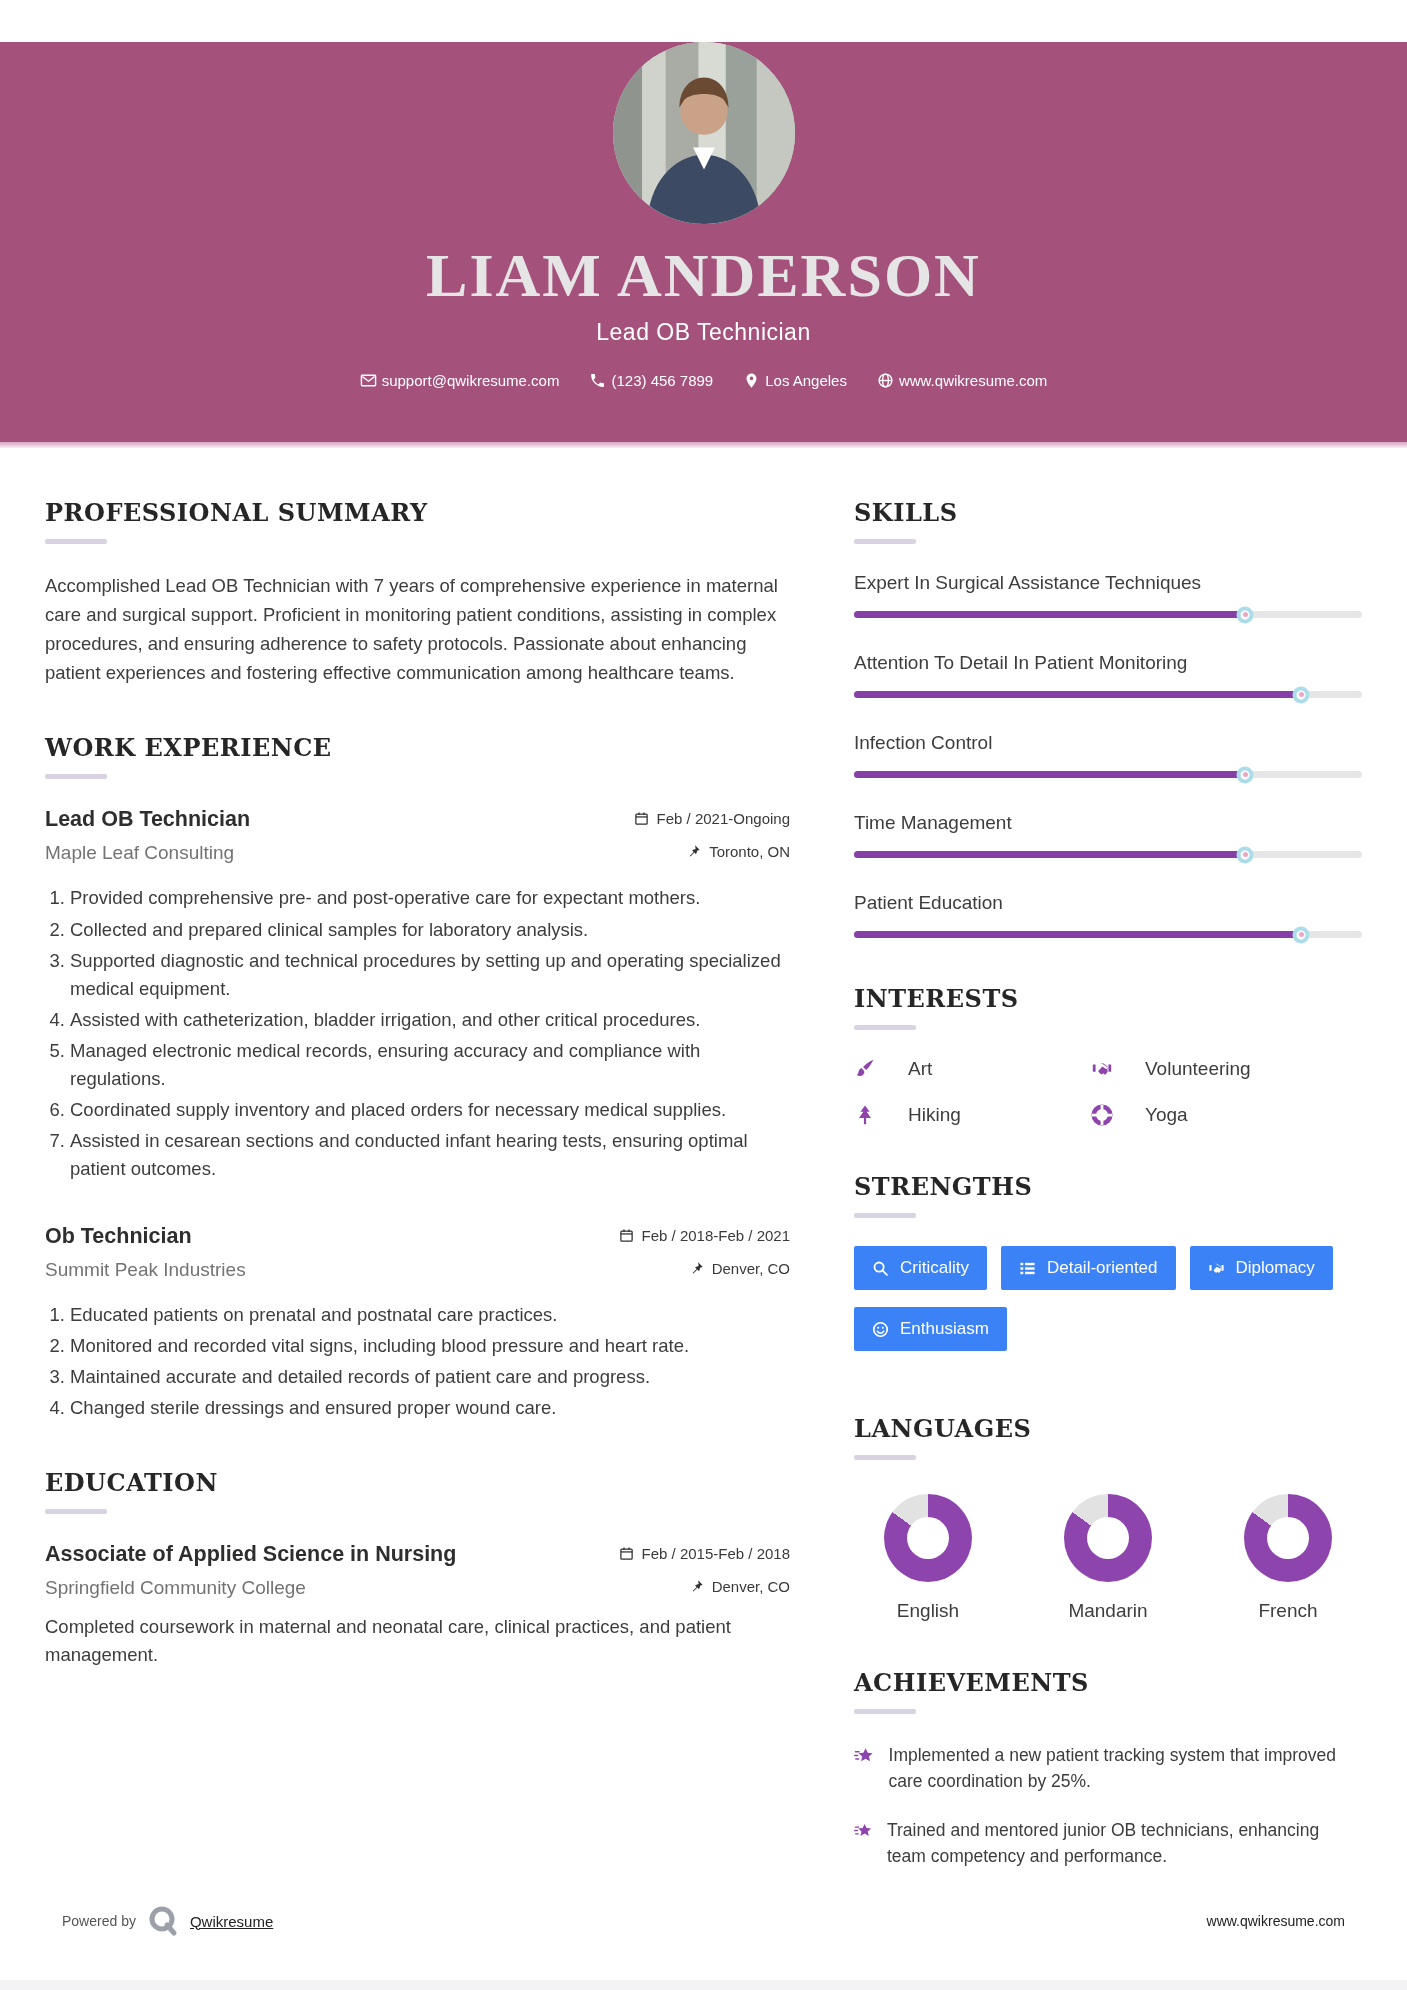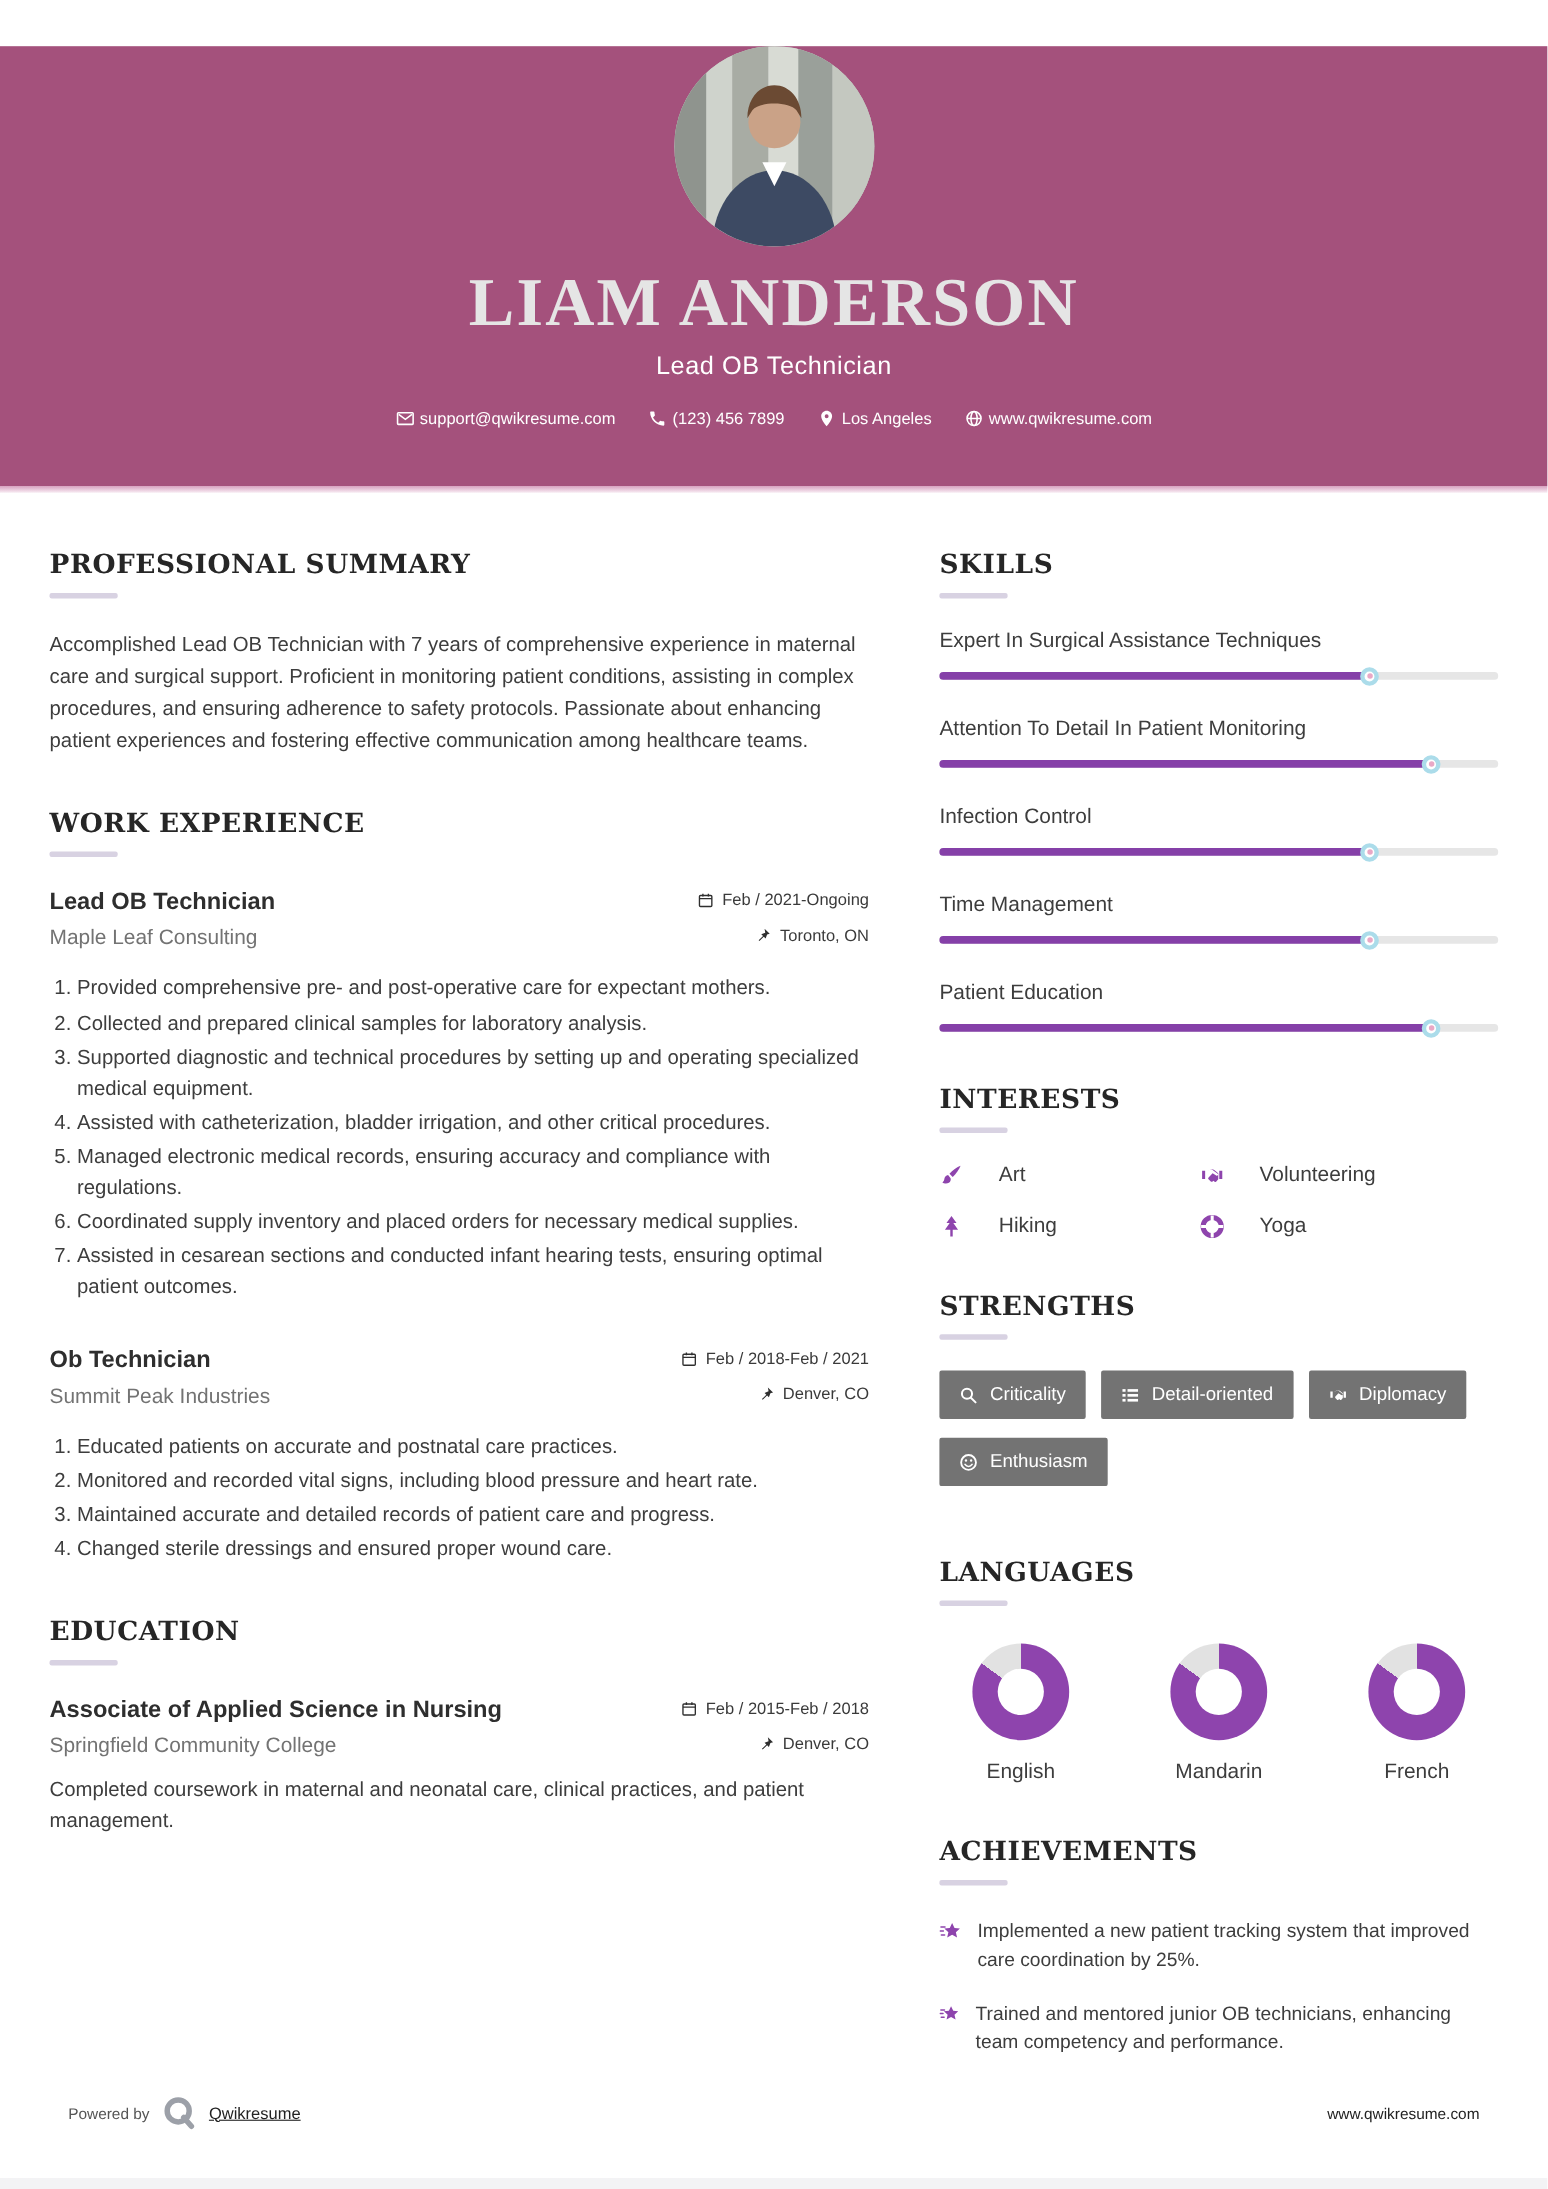--- a/index.html
+++ b/index.html
@@ -55,21 +55,21 @@
   .skill-knob::after { content:""; position:absolute; left:50%; top:50%; width:5px; height:5px;
                        transform:translate(-50%,-50%); background:#e9a8c6; border-radius:50%; }
 
   
   .interests-grid { display:grid; grid-template-columns:237px 1fr; row-gap:24px; }
   .interest { display:flex; align-items:center; gap:32px; font-size:19px; color:#3d3d3d; }
   .interest svg { width:22px; height:22px; color:#8e44ad; }
 
   
   .strengths-wrap { display:flex; flex-wrap:wrap; }
-  .strength-chip { display:inline-flex; align-items:center; gap:11px; background:#737373; color:#fff;
+  .strength-chip { display:inline-flex; align-items:center; gap:11px; background:#3b82f6; color:#fff;
                    font-size:17px; padding:12px 18px; border-radius:2px; margin:0 14px 17px 0;
                    border:none; font-family:inherit; cursor:pointer; }
   .strength-chip svg { width:17px; height:17px; }
 
   
   .langs { display:flex;gap:32px; }
   .lang { width:170px; text-align:center; }
   .donut { width:88px; height:88px; border-radius:50%; margin:6px auto 0; position:relative; }
   .donut::after { content:""; position:absolute; inset:23px; background:#fff; border-radius:50%; }
   .lang-label { margin-top:18px; font-size:19px; color:#3d3d3d; }
@@ -210,21 +210,21 @@
                 <div class="meta">
                   <span style="display: inline-flex; width: 15px; height: 15px;">
                     <svg viewBox="0 0 24 24" style="width: 100%; height: 100%;">
                       <path d="M14.5 2l7.5 7.5-3.8 1-2.2 5.8-2.6-2.6L7 20.1 5.9 19l6.4-6.4-2.6-2.6 5.8-2.2z" fill="#2f2f2f"></path>
                     </svg>
                   </span>
                   <span>Denver, CO</span>
                 </div>
               </div>
               <ol>
-                <li>Educated patients on accurate and postnatal care practices.</li>
+                <li>Educated patients on prenatal and postnatal care practices.</li>
                 <li>Monitored and recorded vital signs, including blood pressure and heart rate.</li>
                 <li>Maintained accurate and detailed records of patient care and progress.</li>
                 <li>Changed sterile dressings and ensured proper wound care.</li>
               </ol>
             </div>
           </div>
       </div>
 
       <div class="section">
         <h2 class="section-heading">EDUCATION</h2>

